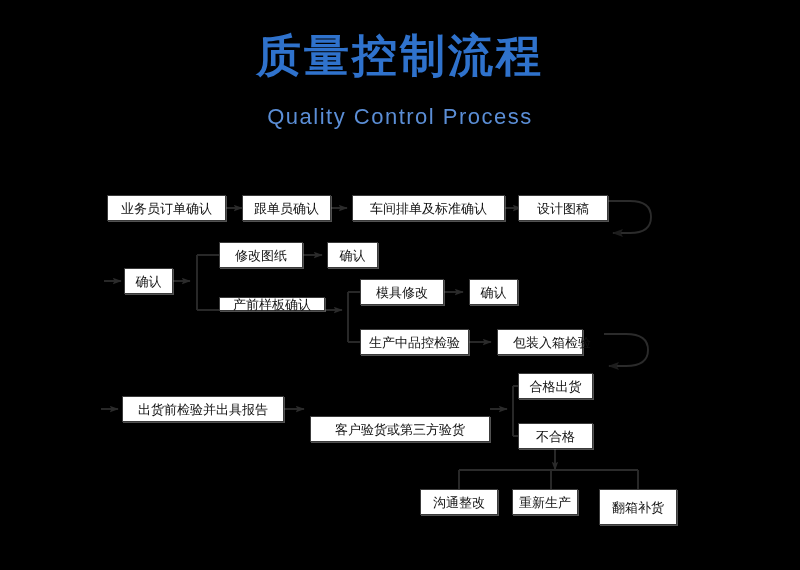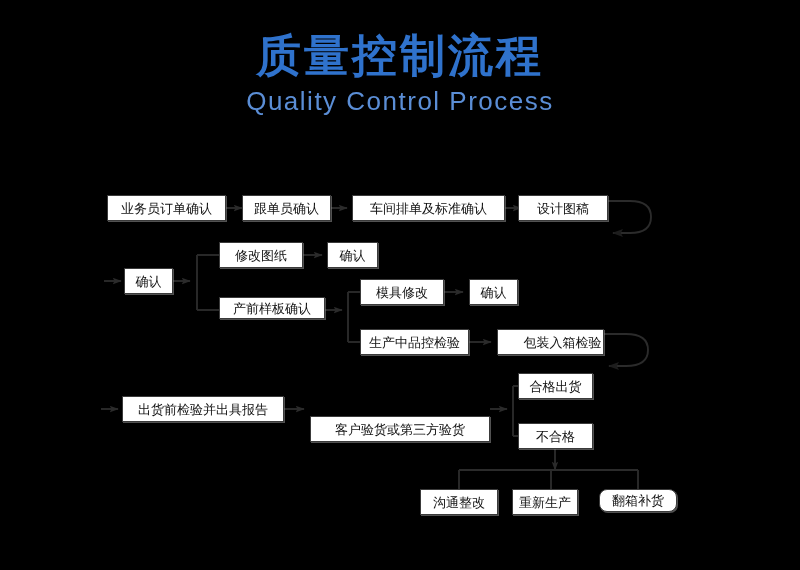--- a/index.html
+++ b/index.html
@@ -26,26 +26,26 @@
     font-family: "DejaVu Sans", "Liberation Sans", sans-serif;
     font-size: 45px;
     font-weight: bold;
     color: #2f72cc;
     letter-spacing: 3px;
     line-height: 56px;
     white-space: nowrap;
   }
   #subtitle {
     font-family: "Liberation Sans", "DejaVu Sans", sans-serif;
-    font-size: 26px;
+    font-size: 22px;
     font-weight: 400;
     color: #5b8ed6;
     letter-spacing: 1.5px;
     line-height: 30px;
-    margin-top: 2px;
+    margin-top: 18px;
     white-space: nowrap;
   }
   #flow {
     position: absolute;
     left: 0;
     top: 0;
     width: 800px;
     height: 570px;
   }
   .node {
@@ -136,28 +136,28 @@
     </svg>
 
     <div class="node" style="left:107px; top:195px; width:119px; height:26px;">业务员订单确认</div>
     <div class="node" style="left:242px; top:195px; width:89px; height:26px;">跟单员确认</div>
     <div class="node" style="left:352px; top:195px; width:153px; height:26px;">车间排单及标准确认</div>
     <div class="node" style="left:518px; top:195px; width:90px; height:26px;">设计图稿</div>
 
     <div class="node" style="left:124px; top:268px; width:49px; height:26px;">确认</div>
     <div class="node" style="left:219px; top:242px; width:84px; height:26px;">修改图纸</div>
     <div class="node" style="left:327px; top:242px; width:51px; height:26px;">确认</div>
-    <div class="node" style="left:219px; top:297px; width:106px; height:22px;">产前样板确认</div>
+    <div class="node" style="left:219px; top:297px; width:106px; height:14px;">产前样板确认</div>
     <div class="node" style="left:360px; top:279px; width:84px; height:26px;">模具修改</div>
     <div class="node" style="left:469px; top:279px; width:49px; height:26px;">确认</div>
     <div class="node" style="left:360px; top:329px; width:109px; height:26px;">生产中品控检验</div>
-    <div class="node" style="left:497px; top:329px; width:107px; height:26px;padding-left:24px;">包装入箱检验</div>
+    <div class="node" style="left:497px; top:329px; width:86px; height:26px;padding-left:24px;">包装入箱检验</div>
 
     <div class="node" style="left:122px; top:396px; width:162px; height:26px;">出货前检验并出具报告</div>
     <div class="node" style="left:310px; top:396px; width:180px; height:26px;margin-top:20px;">客户验货或第三方验货</div>
     <div class="node" style="left:518px; top:373px; width:75px; height:26px;">合格出货</div>
     <div class="node" style="left:518px; top:423px; width:75px; height:26px;">不合格</div>
     <div class="node" style="left:420px; top:489px; width:78px; height:26px;">沟通整改</div>
     <div class="node" style="left:512px; top:489px; width:66px; height:26px;">重新生产</div>
-    <div class="node" style="left:599px; top:489px; width:78px; height:23px;border-radius:8px;">翻箱补货</div>
+    <div class="node" style="left:599px; top:489px; width:78px; height:36px;">翻箱补货</div>
 
   </div>
 </div>
 
 </body></html>

